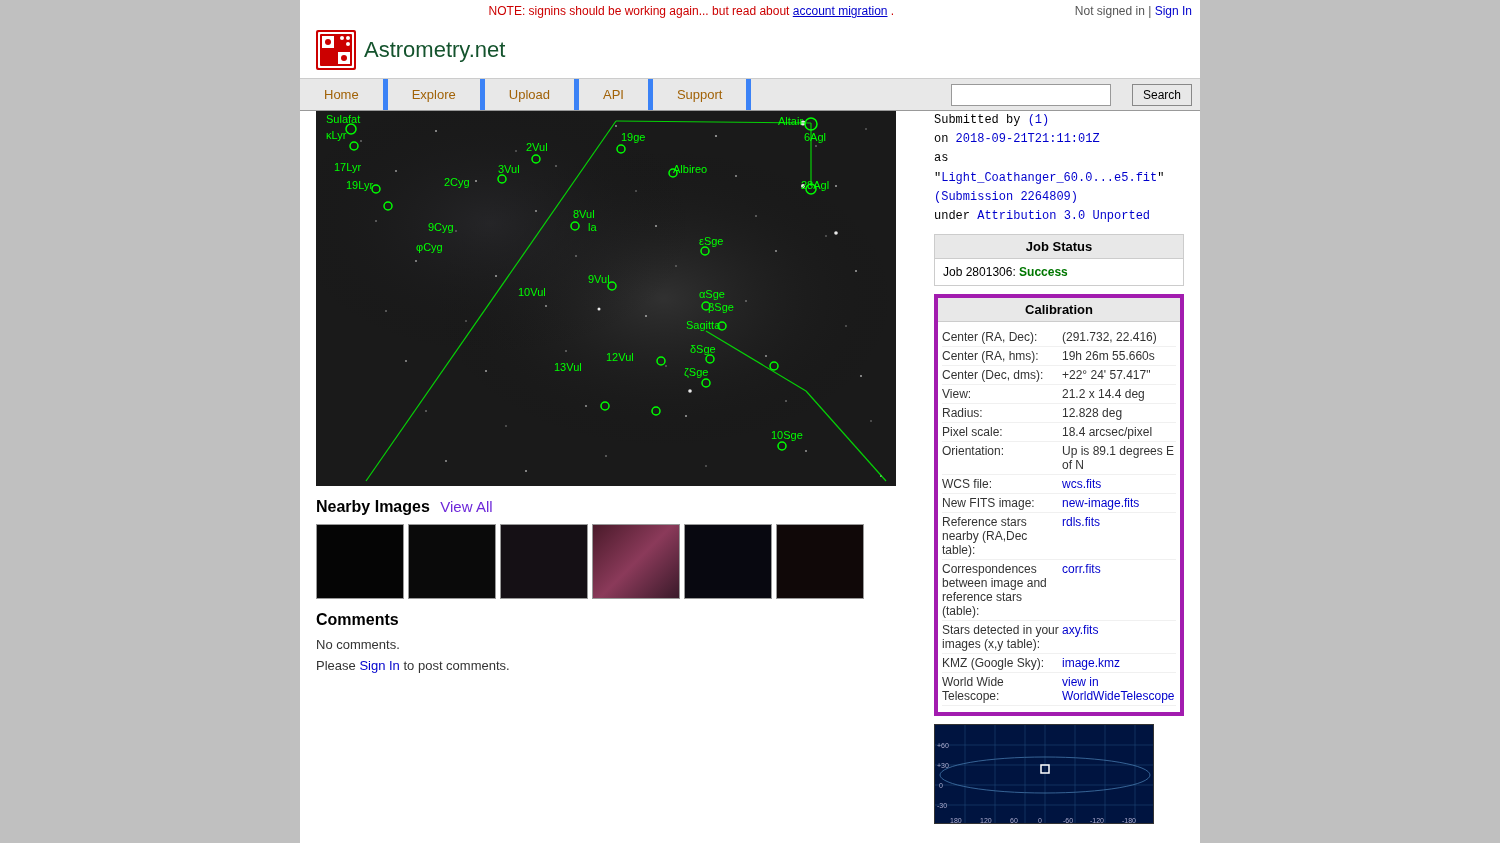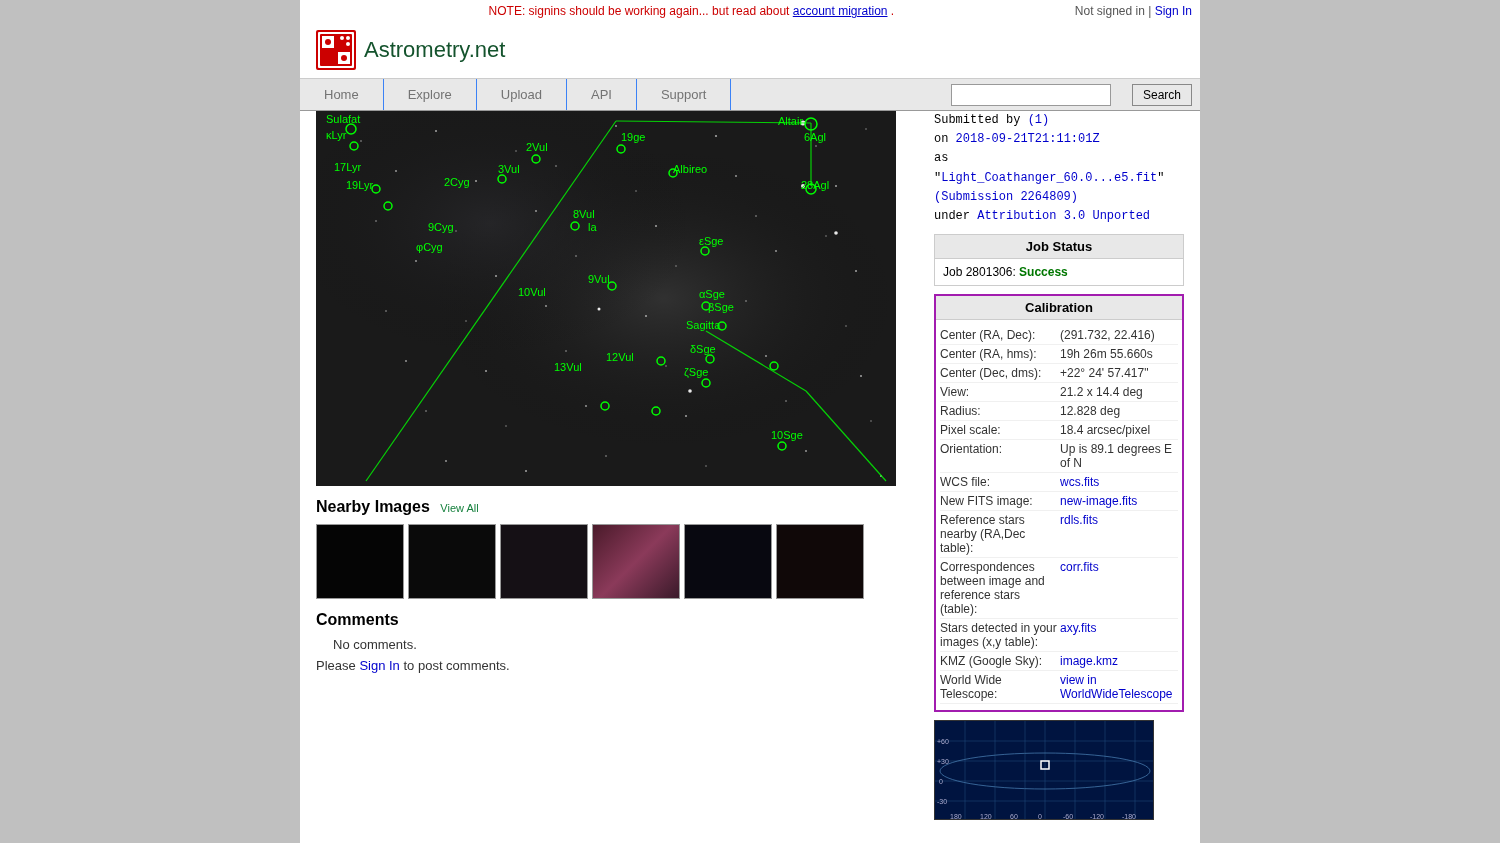--- a/index.html
+++ b/index.html
@@ -14,21 +14,21 @@
     #notice-bar .auth-links a { color: #00c; text-decoration: none; }
 
     
     #header { padding: 8px 16px; display: flex; align-items: center; justify-content: space-between; border-bottom: 1px solid #ccc; }
     #logo { display: flex; align-items: center; gap: 8px; }
     #logo-icon { width: 40px; height: 40px; }
     #logo-text { font-size: 22px; font-weight: normal; color: #14532d; }
 
     
     #nav { display: flex; border-bottom: 1px solid #999; background: #e8e8e8; }
-    #nav a { display: block; padding: 8px 24px; text-decoration: none; color: #737373; border-right: 1px solid #3b82f6; font-size: 13px; }
+    #nav a { display: block; padding: 8px 24px; text-decoration: none; color: #a16207; border-right: 5px solid #3b82f6; font-size: 13px; }
     #search-area { margin-left: auto; display: flex; align-items: center; padding: 4px 8px; gap: 21px; }
     #search-area input { width: 160px; padding: 3px 4px; border: 1px solid #999; font-size: 12px; }
     #search-area button { padding: 3px 10px; font-size: 12px; background: #e8e8e8; border: 1px solid #888; cursor: pointer; }
 
     
     #breadcrumb { padding: 6px 16px; font-size: 13px; }
     #breadcrumb a { color: #00c; text-decoration: none; font-weight: bold; }
     #breadcrumb .current { color: #00c; font-weight: bold; }
 
     
@@ -36,50 +36,50 @@
 
     
     #left-col { flex: 1; min-width: 0; }
 
     
     #star-image-container { position: relative; width: 580px; height: 375px; background: #ef4444; overflow: hidden; margin-bottom: 12px; text-align: right; }
 
     
     #nearby-section { margin-bottom: 12px; }
     #nearby-title { font-size: 16px; font-weight: bold; margin-bottom: 8px; }
-    #nearby-title a { font-size: 11px; font-weight: normal; color: #15803d; text-decoration: none; margin-left: 6px; }
+    #nearby-title a { font-size: 15px; font-weight: normal; color: #6d28d9; text-decoration: none; margin-left: 6px; }
     #nearby-images { display: flex; gap: 4px; }
     .nearby-thumb { width: 88px; height: 75px; background: #111; border: 1px solid #999; }
     .nearby-thumb:nth-child(4) { background: linear-gradient(135deg, #4a1a2a 0%, #8b3a5a 50%, #3a1a2a 100%); }
     .nearby-thumb:nth-child(1) { background: #050505; }
     .nearby-thumb:nth-child(2) { background: #0a0a0a; }
     .nearby-thumb:nth-child(3) { background: #151015; }
     .nearby-thumb:nth-child(5) { background: #080810; }
     .nearby-thumb:nth-child(6) { background: #100808; }
 
     
     #comments-section { }
     #comments-title { font-size: 16px; font-weight: bold; margin-bottom: 8px; }
-    #no-comments { color: #333; margin-bottom: 6px; margin-left: 17px; }
+    #no-comments { color: #333; margin-bottom: 6px; }
     #sign-in-prompt { color: #333; }
     #sign-in-prompt a { color: #00c; text-decoration: none; }
 
     
     #right-col { width: 250px; flex-shrink: 0; font-size: 12px; }
 
     #submitted-by { margin-bottom: 8px; line-height: 1.6; font-family: Liberation Mono, monospace; }
     #submitted-by a { color: #00c; text-decoration: none; }
     #submitted-by .link-blue { color: #00c; }
 
     #job-status-box { border: 1px solid #ccc; margin-bottom: 8px; }
     #job-status-title { background: #e8e8e8; text-align: center; padding: 4px; font-weight: bold; border-bottom: 1px solid #ccc; font-size: 13px; }
     #job-status-content { padding: 6px 8px; }
     #job-status-content .success { color: #007700; font-weight: bold; }
 
-    #calibration-box { border: 2px solid #a21caf; }
+    #calibration-box { border: 4px solid #a21caf; }
     #calibration-title { background: #e8e8e8; text-align: center; padding: 4px; font-weight: bold; border-bottom: 1px solid #ccc; font-size: 13px; }
     #calibration-content { padding: 6px 4px; }
     .cal-row { display: flex; padding: 2px 0; border-bottom: 1px solid #f0f0f0; }
     .cal-label { width: 120px; color: #333; flex-shrink: 0; }
     .cal-value { color: #333; }
     .cal-value a { color: #00c; text-decoration: none; }
 
     #sky-map { width: 220px; height: 100px; background: #001440; border: 1px solid #333; margin-top: 8px; position: relative; overflow: hidden; }
 
     

